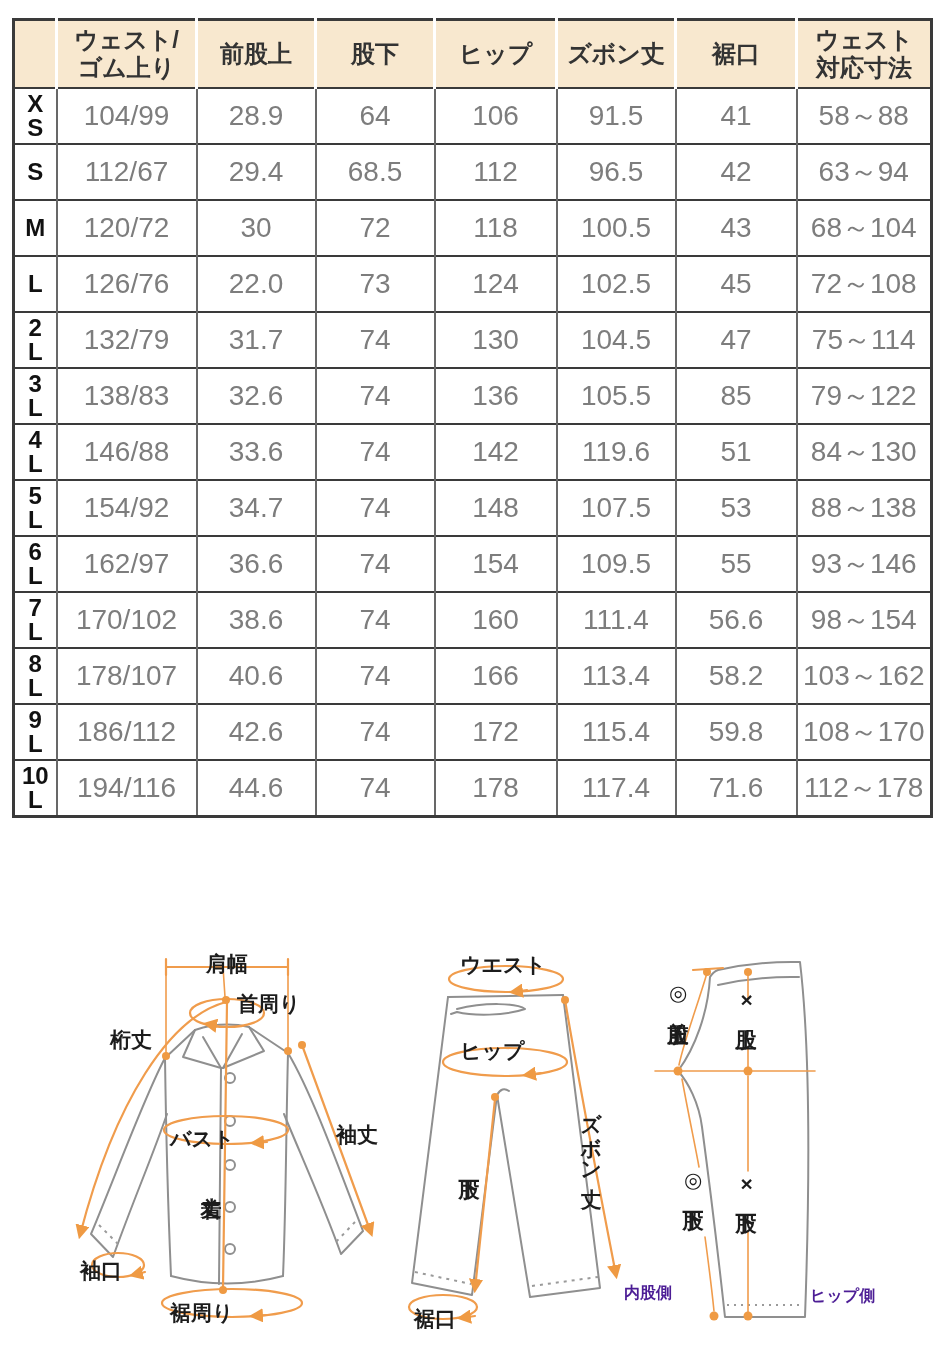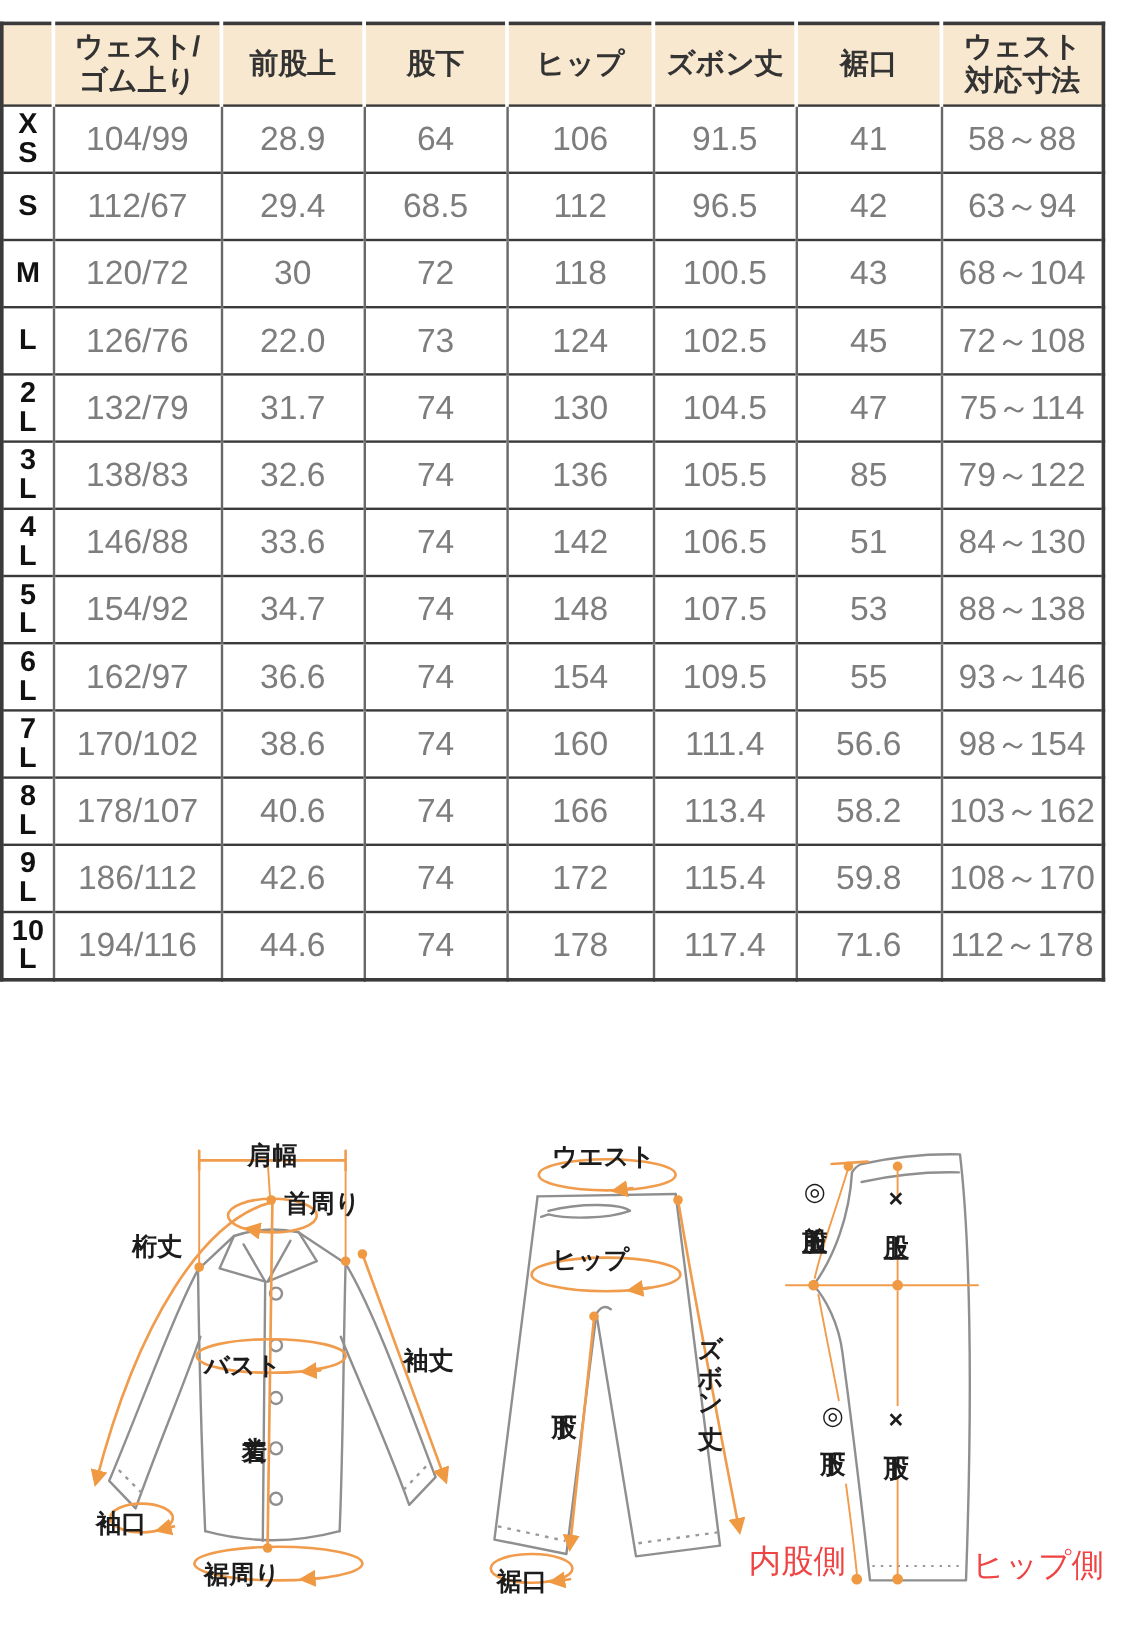--- a/index.html
+++ b/index.html
@@ -1,30 +1,30 @@
 <!DOCTYPE html>
 <html><head>
 <meta charset="utf-8">
 <style>
   html,body{margin:0;padding:0;}
   body{font-family:"Liberation Sans","DejaVu Sans",sans-serif;background:#fff;}
   .page{position:relative;width:940px;height:1360px;background:#fff;overflow:hidden;}
 
   
-  table.size-table{position:absolute;left:0;top:18px;width:918px;border-collapse:collapse;table-layout:fixed;border:3px solid #3a3a3a;}
+  table.size-table{position:absolute;left:12px;top:18px;width:918px;border-collapse:collapse;table-layout:fixed;border:3px solid #3a3a3a;}
   table.size-table thead th{background:#f8e8cf;color:#333;font-size:24px;font-weight:600;line-height:1.18;white-space:pre-line;height:66px;border-left:3px solid #fff;border-bottom:2px solid #3a3a3a;padding:0;text-align:center;vertical-align:middle;}
   table.size-table thead th:first-child{border-left:none;}
   table.size-table tbody th.size-cell{background:#fff;color:#111;font-size:24px;font-weight:bold;line-height:1.02;text-align:center;vertical-align:middle;padding:0;border-top:2px solid #3a3a3a;}
   table.size-table tbody td{background:#fff;color:#7d7d7d;font-size:28px;text-align:center;vertical-align:middle;height:54px;padding:0;border-top:2px solid #3a3a3a;border-left:2px solid #686868;}
   table.size-table tbody tr:first-child th, table.size-table tbody tr:first-child td{border-top:2px solid #3a3a3a;}
 
   
   .dlabel{position:absolute;font-size:21px;font-weight:bold;color:#1c1c1c;white-space:nowrap;line-height:1.05;}
   .vlabel{writing-mode:vertical-rl;text-orientation:upright;letter-spacing:1px;}
-  .glabel{position:absolute;font-size:27px;font-weight:normal;color:#ef4444;white-space:nowrap;}
+  .glabel{position:absolute;font-size:16px;font-weight:bold;color:#4c1d95;white-space:nowrap;}
   .note{position:absolute;font-size:27px;font-weight:600;color:#111;letter-spacing:1px;white-space:nowrap;}
   svg{position:absolute;overflow:visible;}
   .gar{fill:none;stroke:#8f8f8f;stroke-width:2;stroke-linecap:round;stroke-linejoin:round;}
   .gard{fill:none;stroke:#9a9a9a;stroke-width:2;stroke-dasharray:3,5;}
   .mea{fill:none;stroke:#f09c4c;stroke-width:2.2;stroke-linecap:round;}
   .meat{fill:none;stroke:#f09c4c;stroke-width:1.6;}
   .dot{fill:#ef9a43;stroke:none;}
 </style>
 </head>
 <body>
@@ -116,21 +116,21 @@
           <td>105.5</td>
           <td>85</td>
           <td>79～122</td>
         </tr>
         <tr>
           <th class="size-cell">4<br>L</th>
           <td>146/88</td>
           <td>33.6</td>
           <td>74</td>
           <td>142</td>
-          <td>106.5</td>
+          <td>119.6</td>
           <td>51</td>
           <td>84～130</td>
         </tr>
         <tr>
           <th class="size-cell">5<br>L</th>
           <td>154/92</td>
           <td>34.7</td>
           <td>74</td>
           <td>148</td>
           <td>107.5</td>

